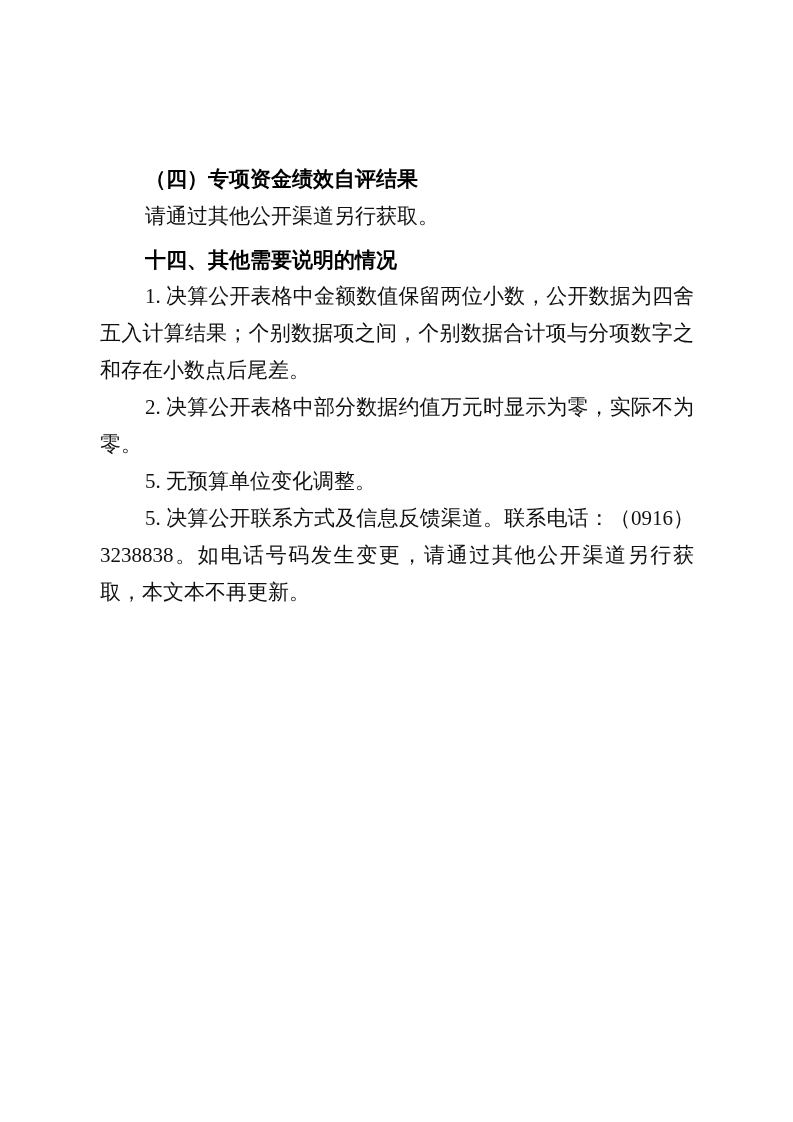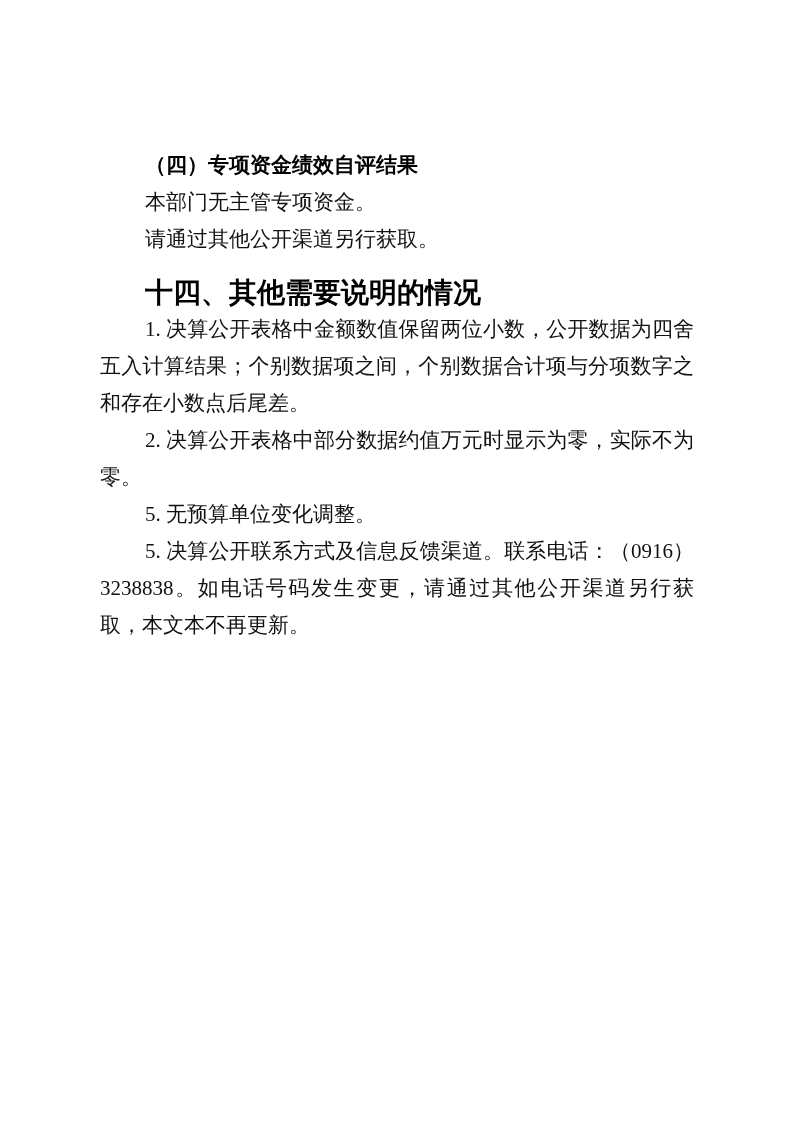--- a/index.html
+++ b/index.html
@@ -12,21 +12,21 @@
     width: 793px;
     height: 1122px;
     background: #ffffff;
     overflow: hidden;
     font-family: "Liberation Serif", "DejaVu Serif", serif;
     color: #000000;
   }
   .doc {
     position: absolute;
     left: 100px;
-    top: 141px;
+    top: 155px;
     width: 594px;
   }
   .para {
     margin: 0;
     font-size: 21px;
     line-height: 37px;
     text-align: justify;
     text-indent: 45px;
     font-weight: 400;
     color: #111111;
@@ -36,39 +36,38 @@
     margin: 6px 0 0 0;
     font-size: 21px;
     line-height: 37px;
     text-align: left;
     text-indent: 45px;
     font-weight: 700;
     color: #000000;
     font-family: "Liberation Serif", "DejaVu Serif", serif;
   }
   .h-hei {
-    margin: 16px 0 0 0;
-    font-size: 28px;
+    margin: 6px 0 0 0;
+    font-size: 21px;
     line-height: 37px;
     text-align: left;
     text-indent: 45px;
     font-weight: 700;
     color: #000000;
     font-family: "Liberation Sans", "DejaVu Sans", sans-serif;
   }
 </style>
 </head>
 <body>
 
 <div class="page">
   <div class="doc">
 
     <h3 class="h-kai">（四）专项资金绩效自评结果</h3>
 
-    <p class="para">本部门无主管专项资金。</p>
 
 
     <p class="para">请通过其他公开渠道另行获取。</p>
 
     <h3 class="h-hei">十四、其他需要说明的情况</h3>
 
     <p class="para">1. 决算公开表格中金额数值保留两位小数，公开数据为四舍五入计算结果；个别数据项之间，个别数据合计项与分项数字之和存在小数点后尾差。</p>
 
     <p class="para">2. 决算公开表格中部分数据约值万元时显示为零，实际不为零。</p>
 

